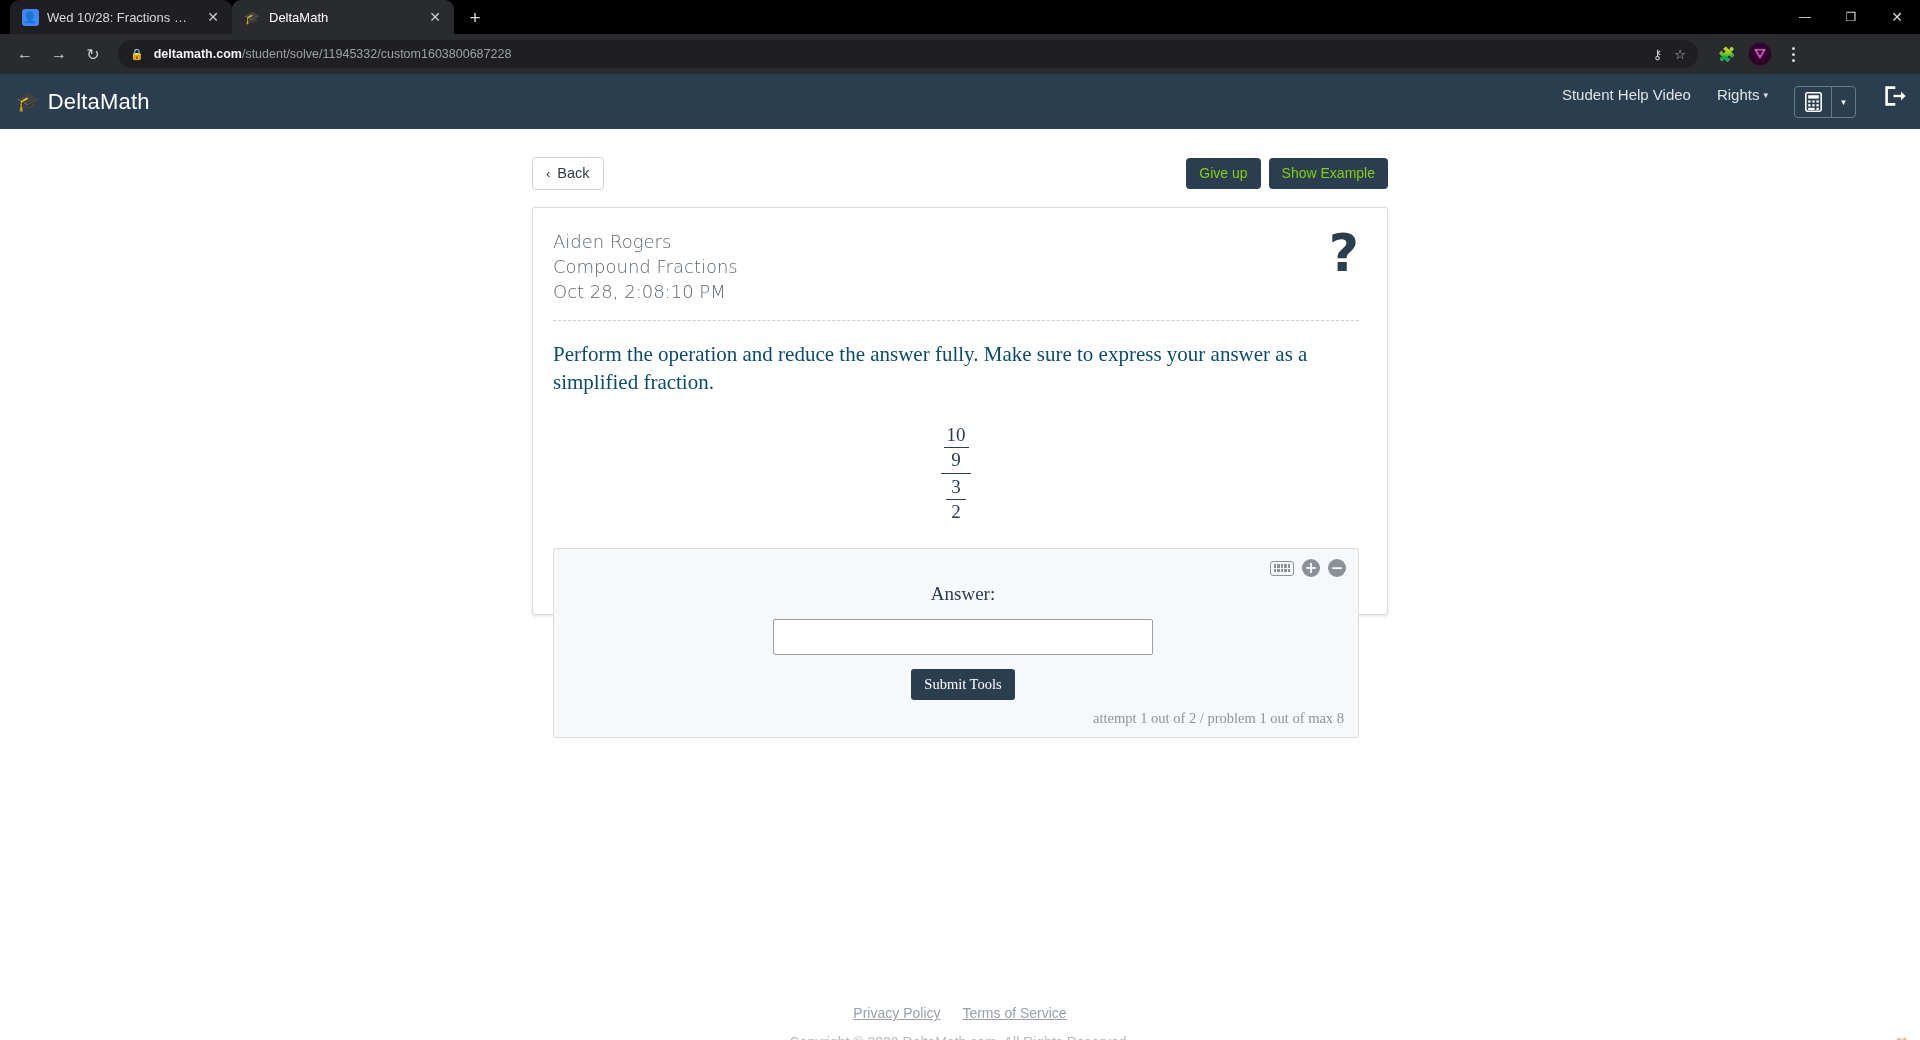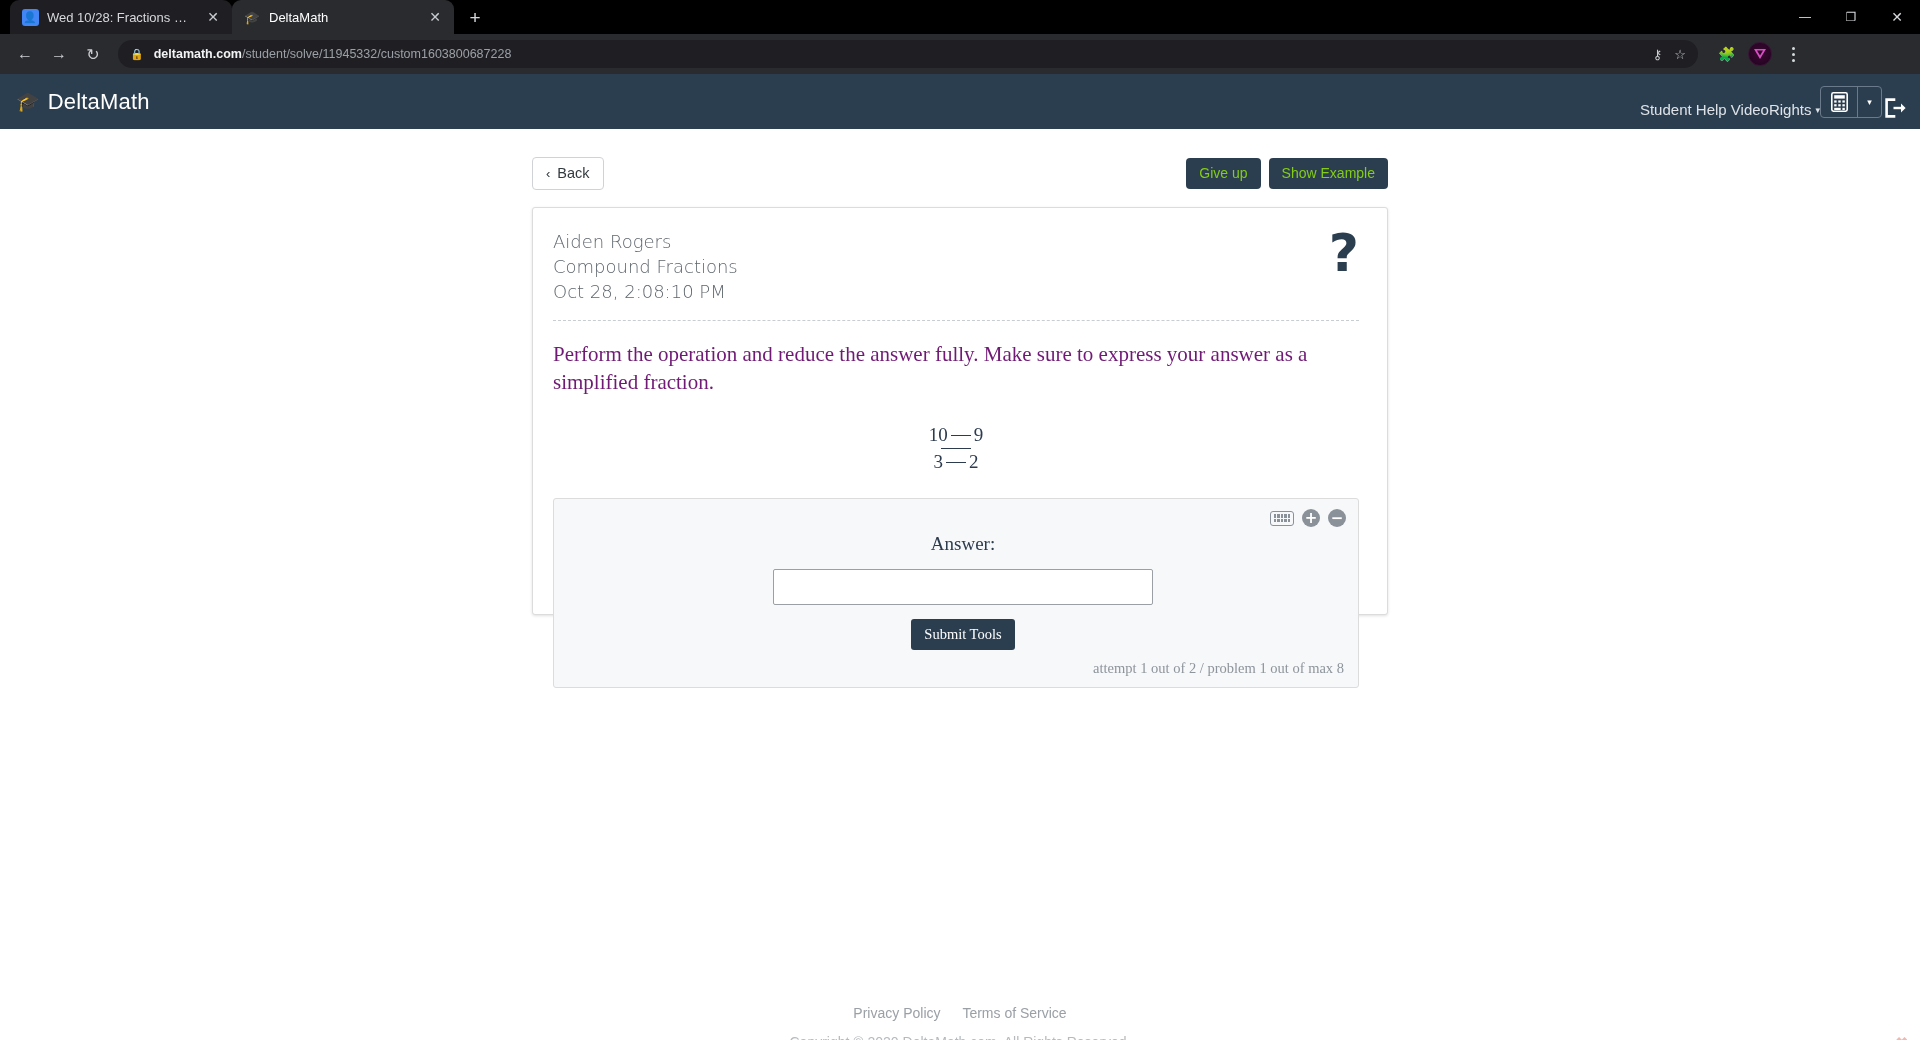--- a/index.html
+++ b/index.html
@@ -119,21 +119,21 @@
   
   #dm-navbar {
     height: 55px;
     background: #2b3e50;
     display: flex; align-items: center;
     padding: 0 14px 0 16px;
   }
   #dm-logo { display: flex; align-items: center; gap: 8px; color: #ffffff; }
   #dm-logo .cap-icon { font-size: 19px; line-height: 1; }
   #dm-logo .logo-text { font-size: 22px; letter-spacing: .2px; }
-  #dm-nav-right { margin-left: auto; display: flex; align-items: flex-end; }
+  #dm-nav-right { margin-left: auto; display: flex; align-items: flex-start; gap: 26px; }
   .dm-nav-link { color: #dfe3e8; font-size: 15px; white-space: nowrap; }
   .dm-nav-link .caret { font-size: 9px; margin-left: 4px; position: relative; top: -2px; }
   #calc-group { display: flex; align-items: center; border: 1px solid #6a7a8a; border-radius: 4px; overflow: hidden; height: 32px; }
   #calc-btn { width: 36px; height: 100%; display: flex; align-items: center; justify-content: center; color: #fff; font-size: 16px; }
   #calc-caret { width: 24px; height: 100%; display: flex; align-items: center; justify-content: center; color: #fff; font-size: 9px; border-left: 1px solid #6a7a8a; }
   #logout-btn { color: #fff; font-size: 19px; display: flex; align-items: center; padding-left: 2px; }
 
   
   #page {
     width: 1920px;
@@ -218,35 +218,35 @@
   }
   #card-divider {
     border-top: 1px dashed #c8cdd2;
     margin: 16px 0 0 0;
   }
   #problem-text {
     margin-top: 20px;
     font-family: "Liberation Serif", serif;
     font-size: 21px;
     line-height: 1.33;
-    color: #701a75;
+    color: #0c4a6e;
     max-width: 800px;
   }
 
   #math-area {
     margin-top: 28px;
     display: flex; justify-content: center;
   }
   .cfrac {
     display: inline-flex; flex-direction: column; align-items: center;
     font-family: "Liberation Serif", serif;
     color: #2c3b4e;
   }
   .cfrac .num, .cfrac .den { display: flex; flex-direction: column; align-items: center; }
-  .frac-inner { display: inline-flex; flex-direction: row; align-items: center; line-height: 1.05; font-size: 19px; }
+  .frac-inner { display: inline-flex; flex-direction: column; align-items: center; line-height: 1.05; font-size: 19px; }
   .frac-inner .top { padding: 0 3px; }
   .frac-inner .bar { width: 100%; min-width: 20px; border-top: 1.4px solid #2c3b4e; margin: 2px 0; }
   .frac-inner .bot { padding: 0 3px; }
   .outer-bar { width: 30px; border-top: 1.6px solid #2c3b4e; margin: 3px 0; }
 
   #answer-panel {
     margin-top: 26px;
     border: 1px solid #dcdcdc;
     background: #f7f8f9;
     border-radius: 3px;
@@ -296,21 +296,21 @@
   }
 
   
   #footer {
     position: absolute;
     left: 0; bottom: 24px;
     width: 1920px;
     text-align: center;
   }
   #footer-links { font-size: 14px; color: #9aa0a6; }
-  #footer-links span { margin: 0 9px; }
+  #footer-links span { margin: 0 9px; text-decoration: underline; }
   #footer-copy { margin-top: 13px; font-size: 14px; color: #b6babd; }
   #corner-close {
     position: absolute;
     right: 12px; bottom: 22px;
     color: #f0b9b0;
     font-size: 15px;
     font-weight: bold;
   }
 </style>
 </head>

